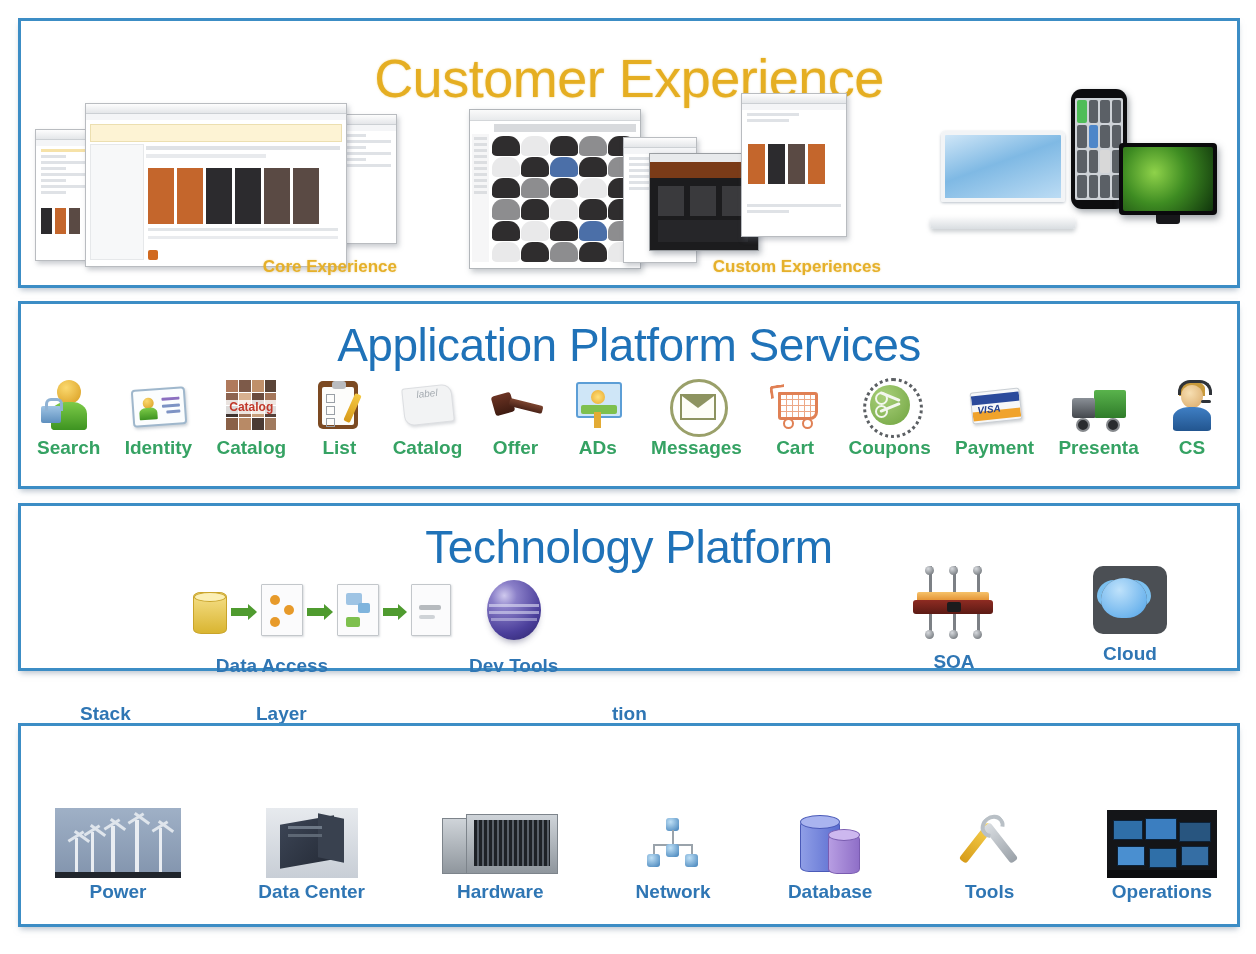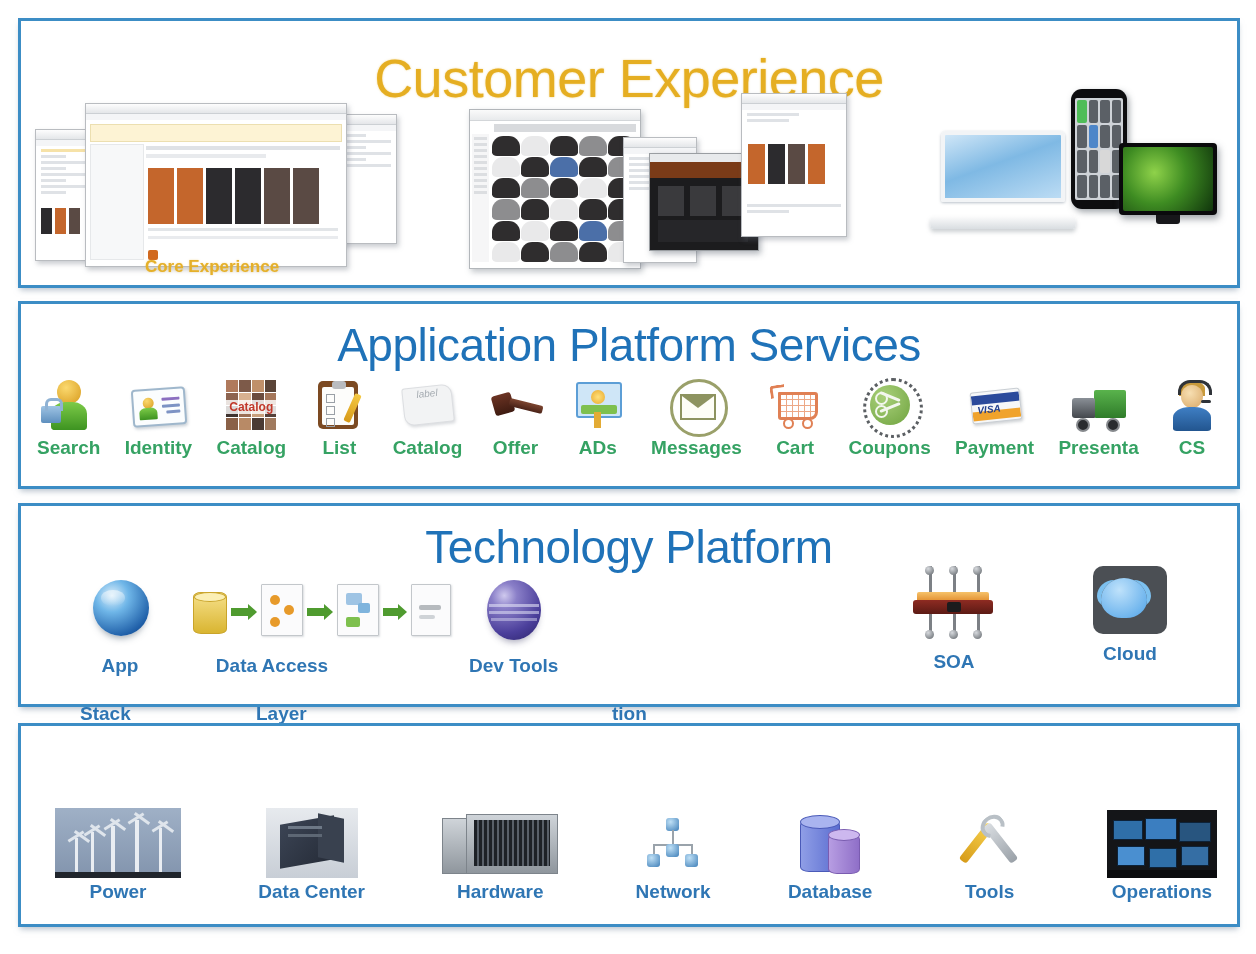--- a/index.html
+++ b/index.html
@@ -20,21 +20,21 @@
     background:#ffffff;
     border:3px solid #3c8dc5;
     box-shadow:0 4px 6px -2px rgba(120,140,160,.55);
     box-sizing:border-box;
   }
   .band-inner{position:relative;width:100%;height:100%;}
 
   
   #band-customer   {left:18px; top:18px;  width:1222px; height:270px;}
   #band-appsvc     {left:18px; top:301px; width:1222px; height:188px;}
-  #band-techplat   {left:18px; top:503px; width:1222px; height:204px;}
+  #band-techplat   {left:18px; top:503px; width:1222px; height:168px;}
   #band-ops        {left:18px; top:723px; width:1222px; height:204px;}
 
   
   .band-title{
     position:absolute;left:0;right:0;text-align:center;
     font-weight:400;letter-spacing:-.5px;white-space:nowrap;
   }
   #title-customer{
     top:26px;font-size:54px;color:#e5ae22;
     text-shadow:0 0 2px rgba(229,174,34,.55);
@@ -54,21 +54,21 @@
     white-space:nowrap;line-height:1;
   }
   .lbl-blue{
     font-size:19px;font-weight:bold;color:#2f76b4;
     line-height:1.05;
   }
 
   
   .ce-group{position:absolute;}
   .ce-caption{
-    position:absolute;left:0;right:0;text-align:center;bottom:0;
+    position:absolute;left:0;right:0;text-align:right;bottom:0;
   }
 
   
   .win{
     position:absolute;background:#fff;border:1px solid #b9bcc0;
     box-shadow:2px 3px 5px rgba(100,110,120,.35);
     overflow:hidden;
   }
   .win-bar{height:9px;background:linear-gradient(#fdfdfd,#e4e6e9);border-bottom:1px solid #ccd0d4;}
   .win-bar2{height:6px;background:#f4f5f7;border-bottom:1px solid #e0e2e5;}
@@ -421,20 +421,21 @@
               <div class="thumb l" style="width:17px;height:40px;"></div>
               <div class="thumb d" style="width:17px;height:40px;"></div>
               <div class="thumb" style="width:17px;height:40px;"></div>
               <div class="thumb l" style="width:17px;height:40px;"></div>
             </div>
             <div class="row-line" style="margin-top:82px;"></div>
             <div class="row-line short"></div>
           </div>
         </div>
 
+        <div class="ce-caption lbl-gold">Custom Experiences</div>
       </div>
 
       <div class="ce-group" style="left:900px;top:60px;width:300px;height:196px;">
 
         <div class="laptop" style="left:20px;top:50px;width:124px;height:98px;">
           <div class="laptop-screen"></div>
           <div class="laptop-base"></div>
         </div>
 
         <div class="phone" style="left:150px;top:8px;width:56px;height:120px;">
@@ -628,30 +629,20 @@
           <div class="icon-cap lbl-green">CS</div>
         </div>
       </div>
     </div>
   </div>
 
   <div class="band" id="band-techplat">
     <div class="band-inner">
       <div class="band-title" id="title-techplat">Technology Platform</div>
 
-      <div class="icon-cell" style="position:absolute;left:56px;top:72px;">
-        <div class="tic">
-          <div class="orb" style="left:16px;top:2px;width:56px;height:56px;
-               background:radial-gradient(circle at 34% 28%,#dff0fb 0%,#6fb6e8 30%,#1f5fa8 75%,#123a6b 100%);
-               box-shadow:0 5px 7px -3px rgba(60,80,100,.5);"></div>
-          <div style="position:absolute;left:24px;top:12px;width:24px;height:16px;border-radius:50%;
-               background:linear-gradient(rgba(255,255,255,.55),rgba(255,255,255,0));"></div>
-        </div>
-        <div class="icon-cap lbl-blue">App</div>
-      </div>
 
       <div class="icon-cell" style="position:absolute;left:168px;top:72px;">
         <div class="tic" style="width:232px;">
           <div class="db-cyl" style="left:4px;top:14px;width:32px;height:40px;"></div>
           <div class="arrow" style="left:42px;top:30px;width:18px;"></div>
           <div class="doc" style="left:72px;top:6px;width:40px;height:50px;">
             <i style="left:8px;top:10px;width:10px;height:10px;background:#e79a2a;border-radius:50%;"></i>
             <i style="left:22px;top:20px;width:10px;height:10px;background:#e79a2a;border-radius:50%;"></i>
             <i style="left:8px;top:32px;width:10px;height:10px;background:#e79a2a;border-radius:50%;"></i>
           </div>

